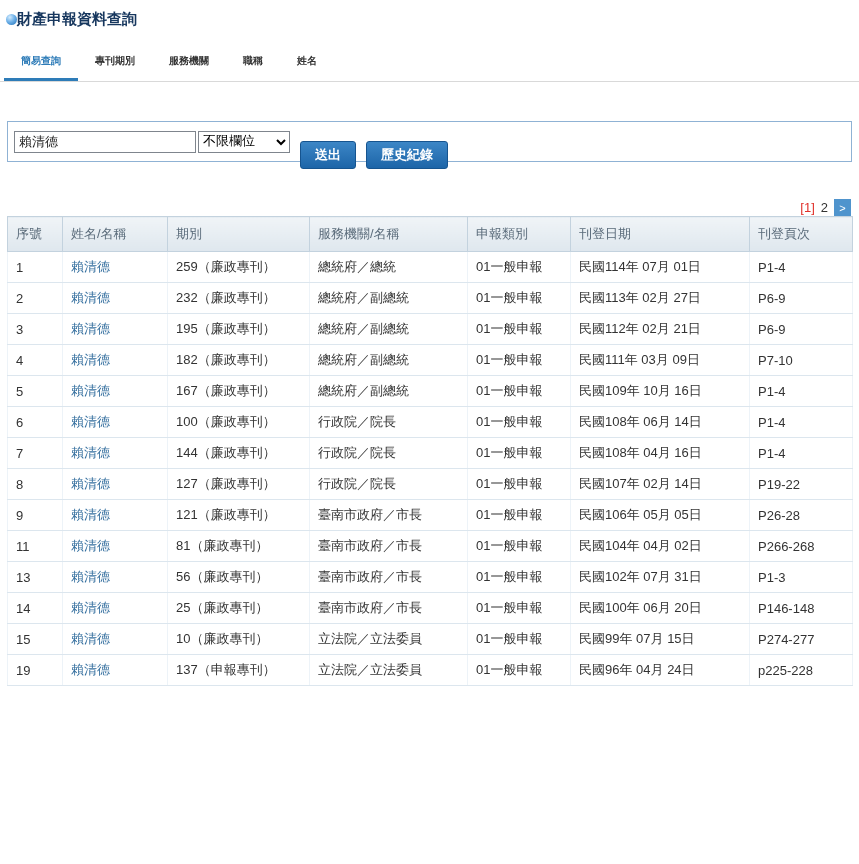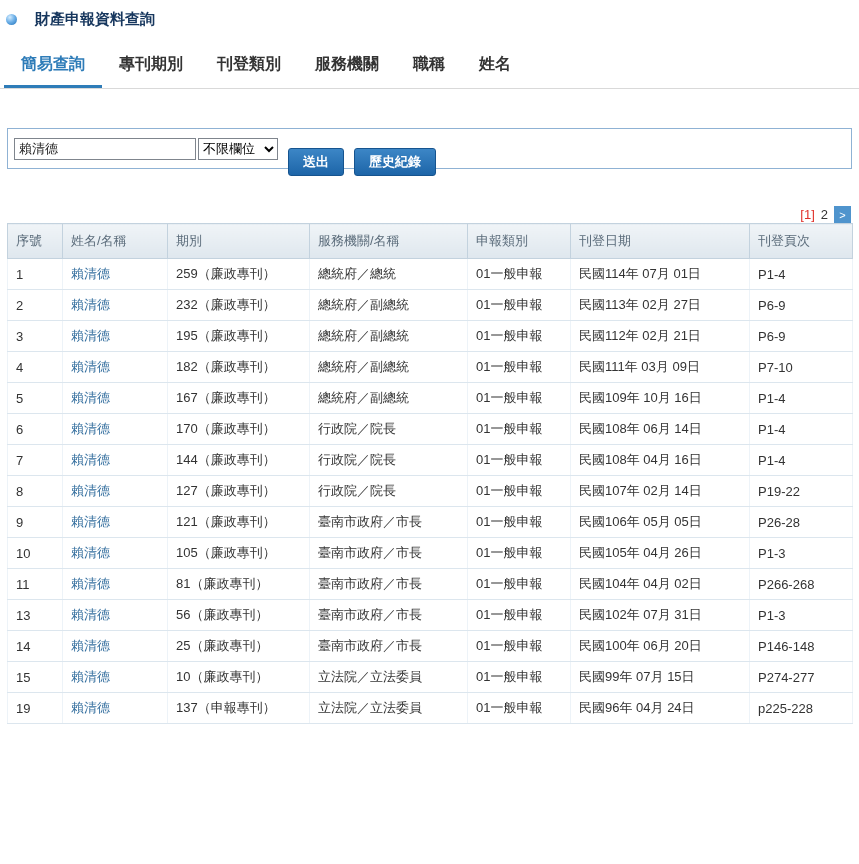--- a/index.html
+++ b/index.html
@@ -2,40 +2,40 @@
 <html><head>
 <meta charset="utf-8">
 <style>
   * { margin:0; padding:0; box-sizing:border-box; }
   html,body { background:#fff; }
   body {
     width:859px; height:864px; overflow:hidden;
     font-family:"Liberation Sans","DejaVu Sans",sans-serif;
     font-size:13px; color:#333;
   }
-  .header { display:flex; align-items:center; gap:18px; padding:10px 8px 2px 6px; }
+  .header { display:flex; align-items:center; gap:0; padding:10px 8px 2px 6px; }
   .globe-icon {
     width:11px; height:11px; border-radius:50%; display:inline-block;
     background: radial-gradient(circle at 35% 30%, #d3ecff 0%, #6fb1e8 45%, #1d6fb8 100%);
   }
   .page-title { font-size:15px; font-weight:bold; color:#17375e; }
 
   .tab-bar { display:flex; align-items:flex-end; border-bottom:1px solid #d9d9d9; padding:0 4px; margin-top:12px; }
-  .tab { padding:11px 17px 13px; font-size:16px; font-weight:bold; color:#333; cursor:pointer; white-space:nowrap; }
+  .tab { padding:11px 17px 13px; font-size:10px; font-weight:bold; color:#333; cursor:pointer; white-space:nowrap; }
   .tab.active { color:#2e7cb8; border-bottom:3px solid #2e7cb8; padding-bottom:10px; }
 
   .search-panel {
     margin:39px 7px 0; border:1px solid #8fb2d4; height:41px;
     display:flex; align-items:center; padding:0 6px;
   }
   .search-input {
     width:182px; height:22px; border:1px solid #7f858d; padding:1px 4px;
     font-size:13px; font-family:inherit; color:#222;
   }
-  .field-select { height:22px; width:80px; font-size:13px; font-family:Liberation Sans, sans-serif; margin-left:2px; border:1px solid #7f858d; background:#fff; }
+  .field-select { height:22px; width:92px; font-size:13px; font-family:Liberation Mono, monospace; margin-left:2px; border:1px solid #7f858d; background:#fff; }
   .btn {
     background:linear-gradient(#3c86c6,#1d65a8); color:#fff; font-weight:bold; font-size:13px;
     border:1px solid #16548f; border-radius:3px; padding:4px 14px; margin-left:10px;
     cursor:pointer; font-family:inherit;margin-top:26px;
   }
 
   .pagination {
     display:flex; justify-content:flex-end; align-items:center; gap:6px;
     padding:0 8px; margin-top:37px; font-size:13px;
   }
@@ -68,21 +68,20 @@
 <div class="page">
 
   <div class="header">
     <span class="globe-icon"></span>
     <span class="page-title">財產申報資料查詢</span>
   </div>
 
   <div class="tab-bar">
       <div class="tab active">簡易查詢</div>
       <div class="tab">專刊期別</div>
-      <div class="tab">刊登類別</div>
       <div class="tab">服務機關</div>
       <div class="tab">職稱</div>
       <div class="tab">姓名</div>
     </div>
 
   <div class="search-panel">
     <input class="search-input" type="text" value="賴清德" style="">
     <select class="field-select">
       <option>不限欄位</option>
     </select>
@@ -160,21 +159,21 @@
           <td><a href="#">賴清德</a></td>
           <td>167（廉政專刊）</td>
           <td>總統府／副總統</td>
           <td>01一般申報</td>
           <td>民國109年 10月 16日</td>
           <td>P1-4</td>
         </tr>
         <tr>
           <td>6</td>
           <td><a href="#">賴清德</a></td>
-          <td>170（廉政專刊）</td>
+          <td>100（廉政專刊）</td>
           <td>行政院／院長</td>
           <td>01一般申報</td>
           <td>民國108年 06月 14日</td>
           <td>P1-4</td>
         </tr>
         <tr>
           <td>7</td>
           <td><a href="#">賴清德</a></td>
           <td>144（廉政專刊）</td>
           <td>行政院／院長</td>
@@ -194,29 +193,20 @@
         <tr>
           <td>9</td>
           <td><a href="#">賴清德</a></td>
           <td>121（廉政專刊）</td>
           <td>臺南市政府／市長</td>
           <td>01一般申報</td>
           <td>民國106年 05月 05日</td>
           <td>P26-28</td>
         </tr>
         <tr>
-          <td>10</td>
-          <td><a href="#">賴清德</a></td>
-          <td>105（廉政專刊）</td>
-          <td>臺南市政府／市長</td>
-          <td>01一般申報</td>
-          <td>民國105年 04月 26日</td>
-          <td>P1-3</td>
-        </tr>
-        <tr>
           <td>11</td>
           <td><a href="#">賴清德</a></td>
           <td>81（廉政專刊）</td>
           <td>臺南市政府／市長</td>
           <td>01一般申報</td>
           <td>民國104年 04月 02日</td>
           <td>P266-268</td>
         </tr>
         <tr>
           <td>13</td>

